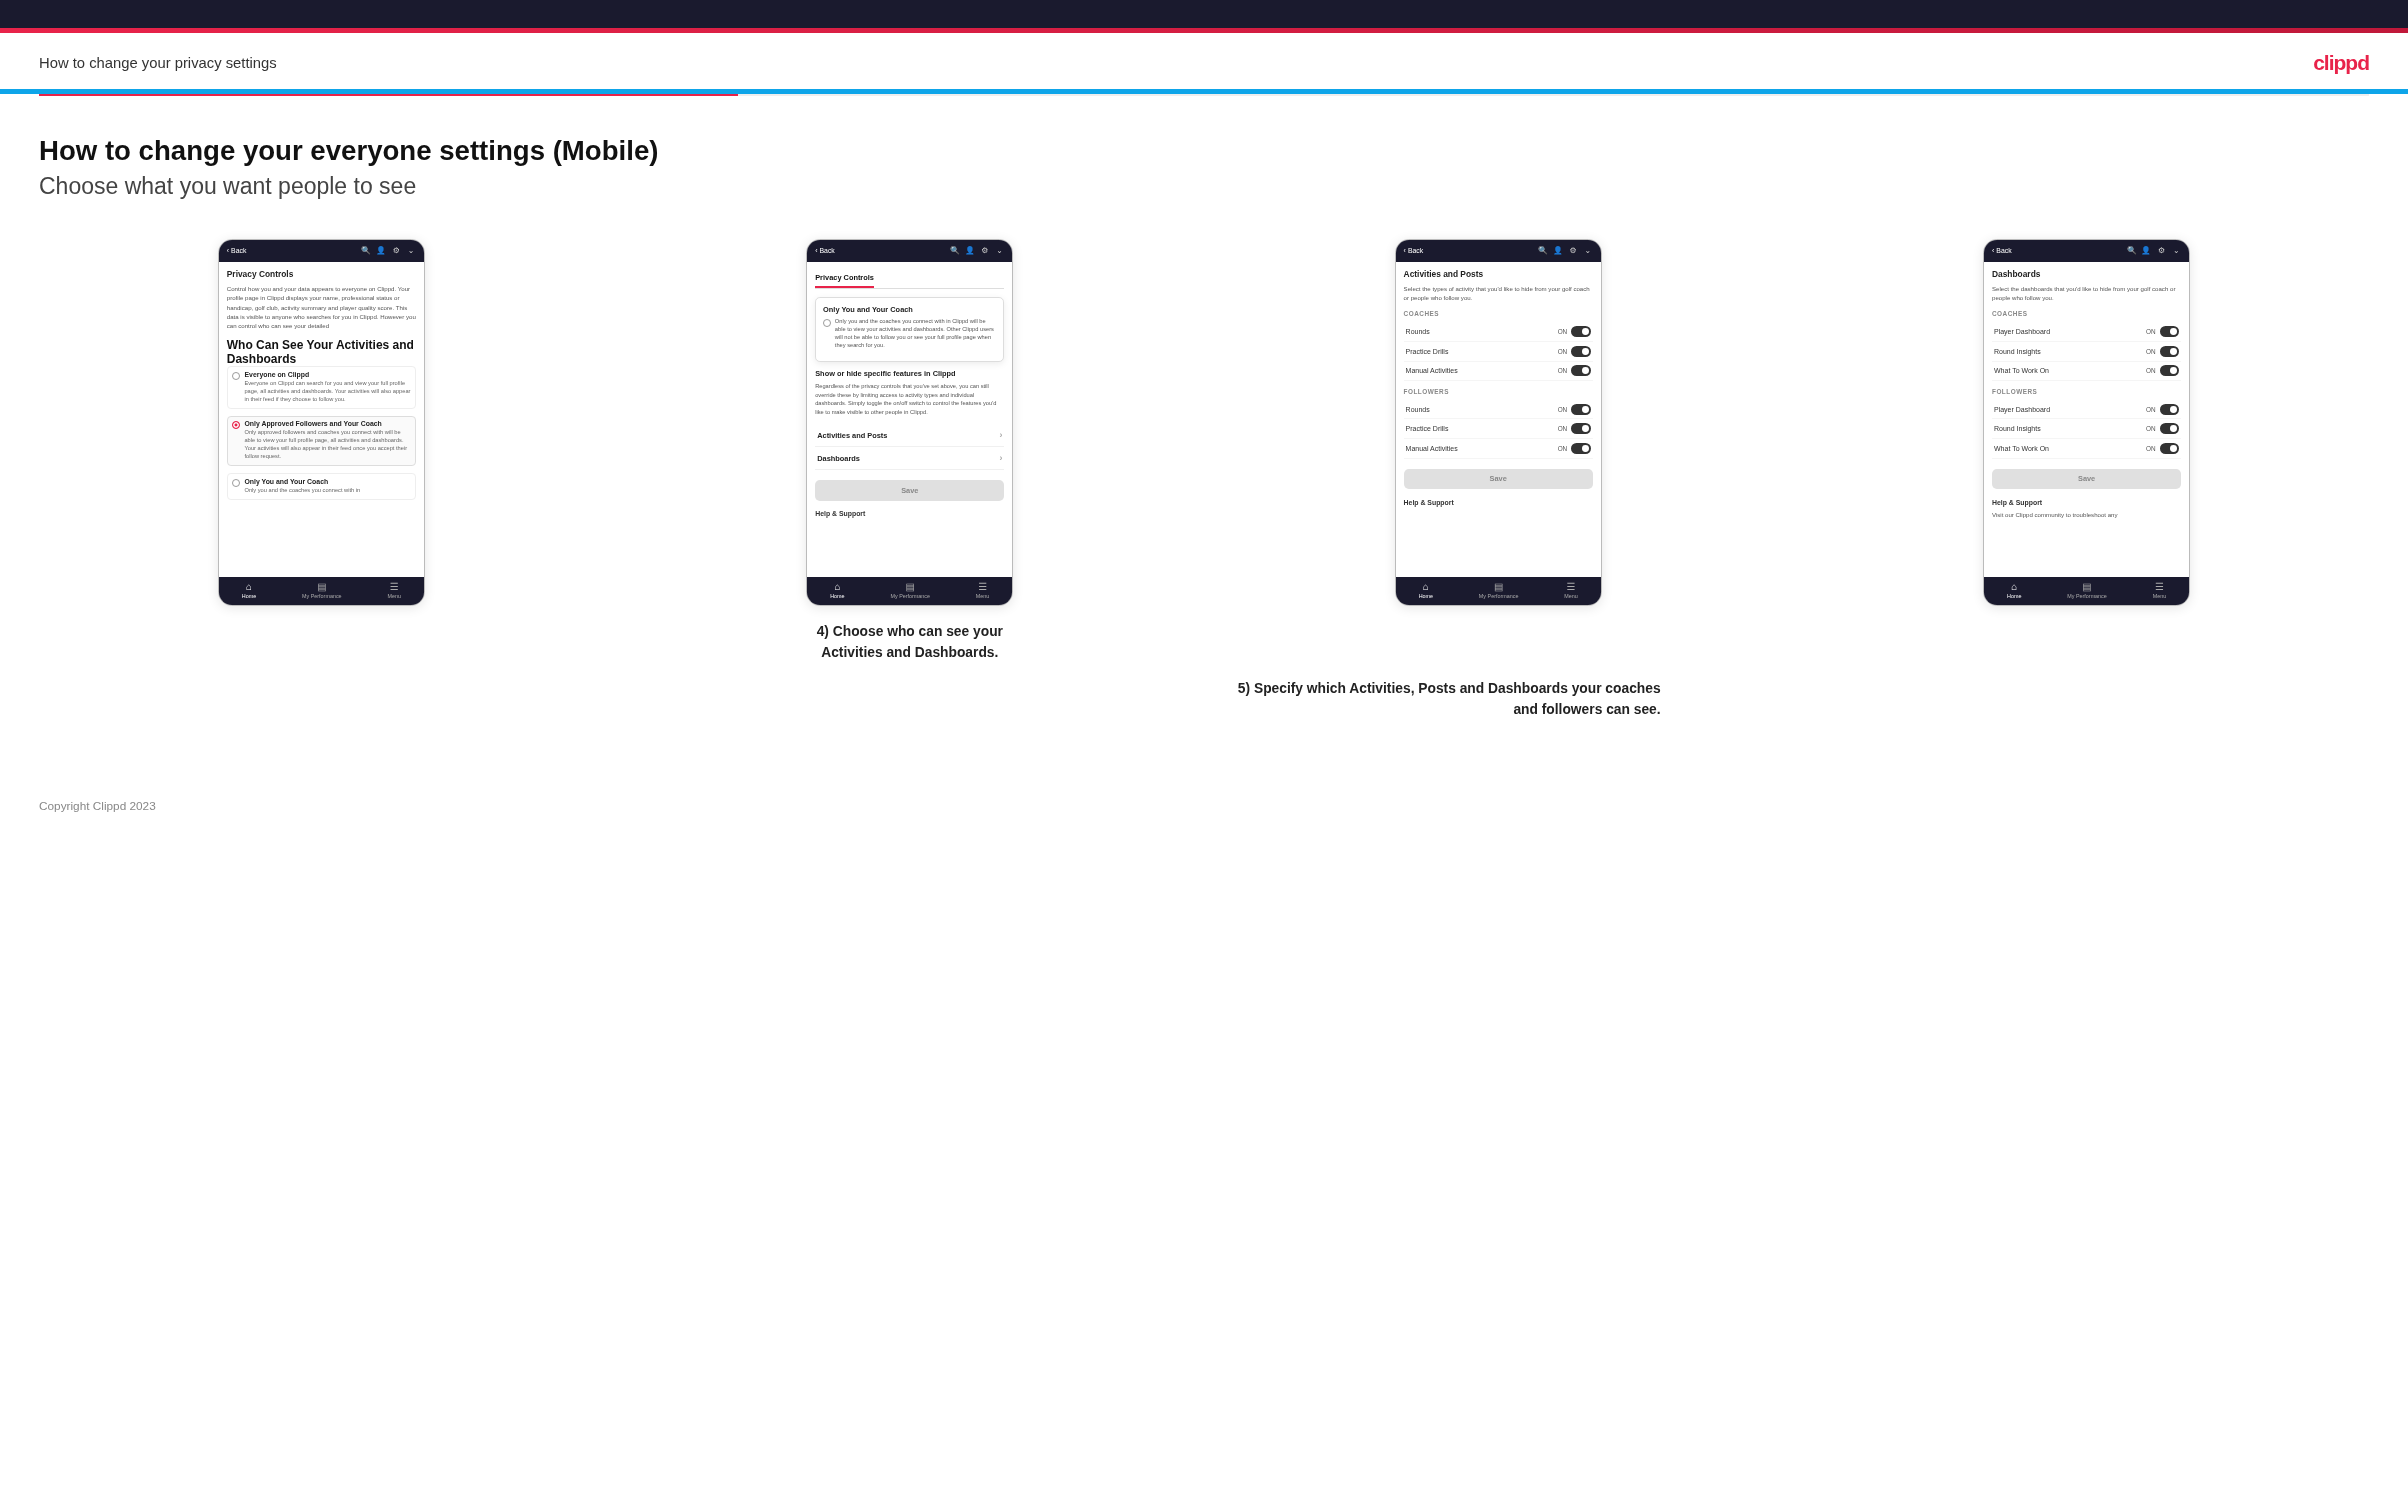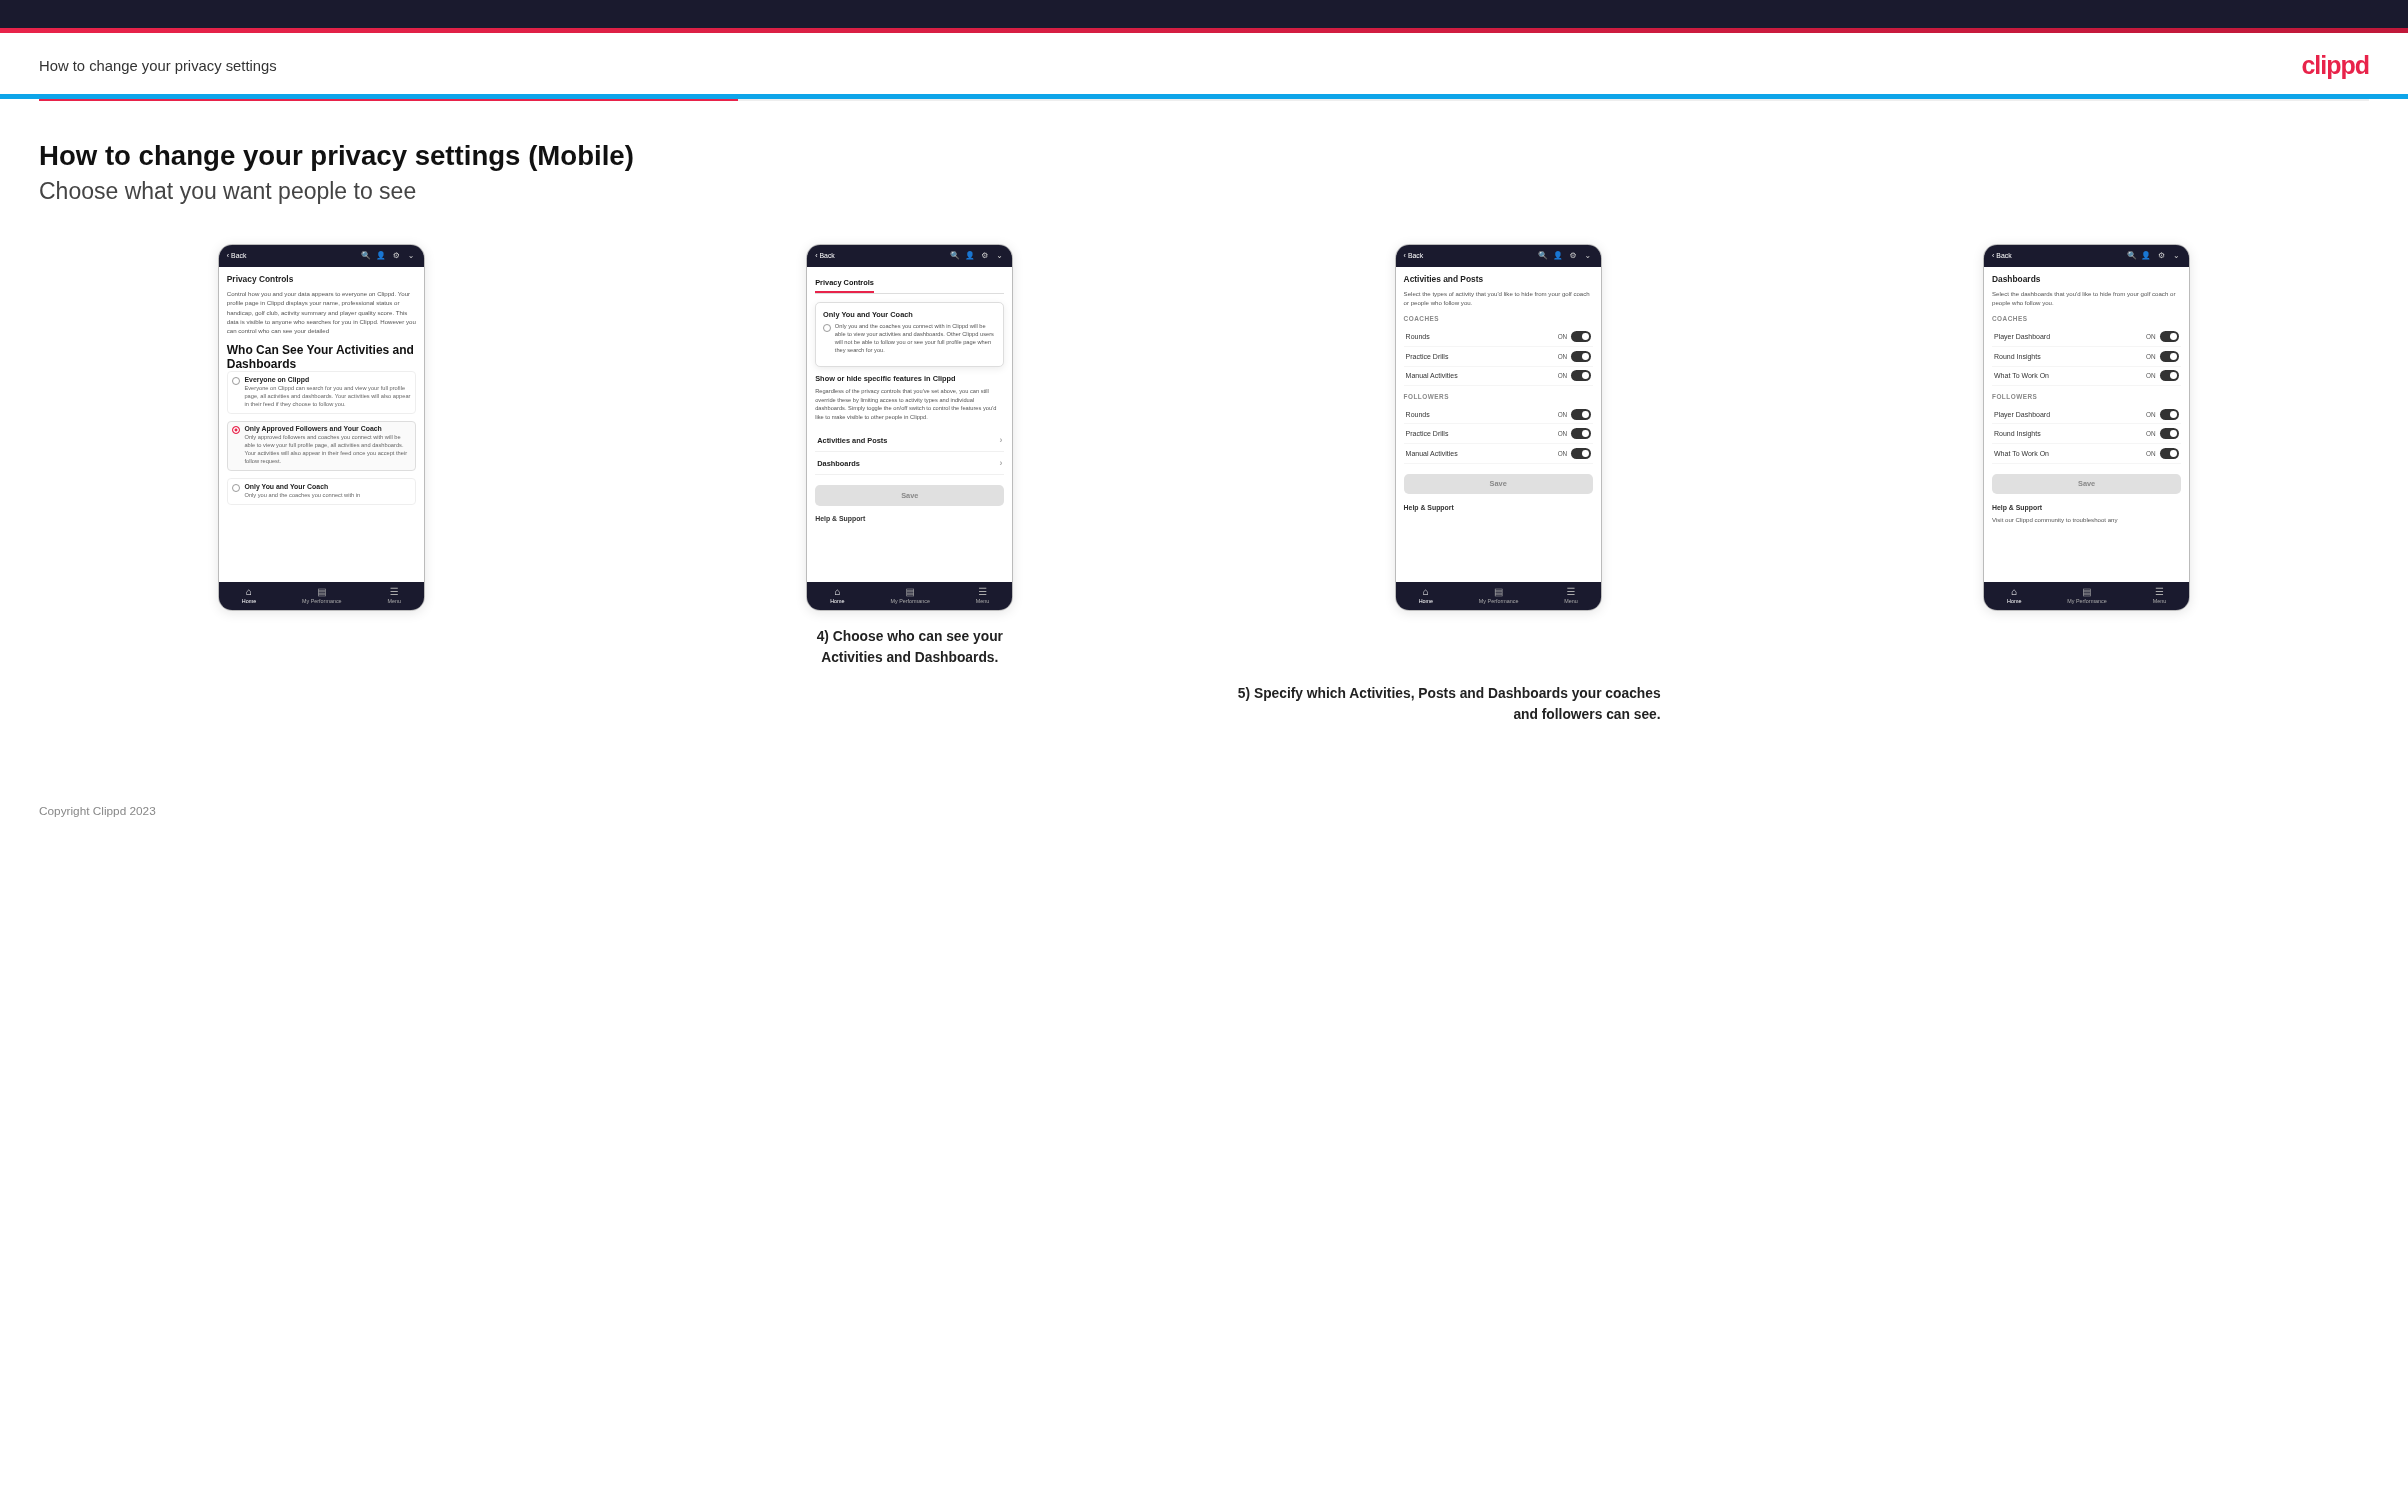--- a/index.html
+++ b/index.html
@@ -26,21 +26,21 @@
       align-items: center;
       justify-content: space-between;
       padding: 17.7px 39px 13.8px 39px;
       border-bottom: 5px solid #0ea5e9;
     }
     .header-title {
       font-size: 14.8px;
       color: #333;
     }
     .logo {
-      font-size: 25px;
+      font-size: 21px;
       font-weight: 800;
       color: #e8234a;
       letter-spacing: -1px;
       text-align: right;
     }
 
     
     .header-divider {
       height: 2px;
       background: linear-gradient(to right, #e8234a 30%, #eee 30%);
@@ -380,21 +380,21 @@
 <div class="red-accent"></div>
 
 <div class="header">
   <span class="header-title">How to change your privacy settings</span>
   <span class="logo">clippd</span>
 </div>
 
 <div class="header-divider"></div>
 
 <div class="main">
-  <div class="page-heading">How to change your privacy settings (Mobile)</div>
+  <div class="page-heading">How to change your everyone settings (Mobile)</div>
   <div class="page-subheading">Choose what you want people to see</div>
 
   <div class="screenshots-row">
 
     <div class="phone-group">
       <div class="phone-mockup">
         <div class="phone-header">
           <div class="phone-header-back">
             <span>‹</span>
             <span>Back</span>

